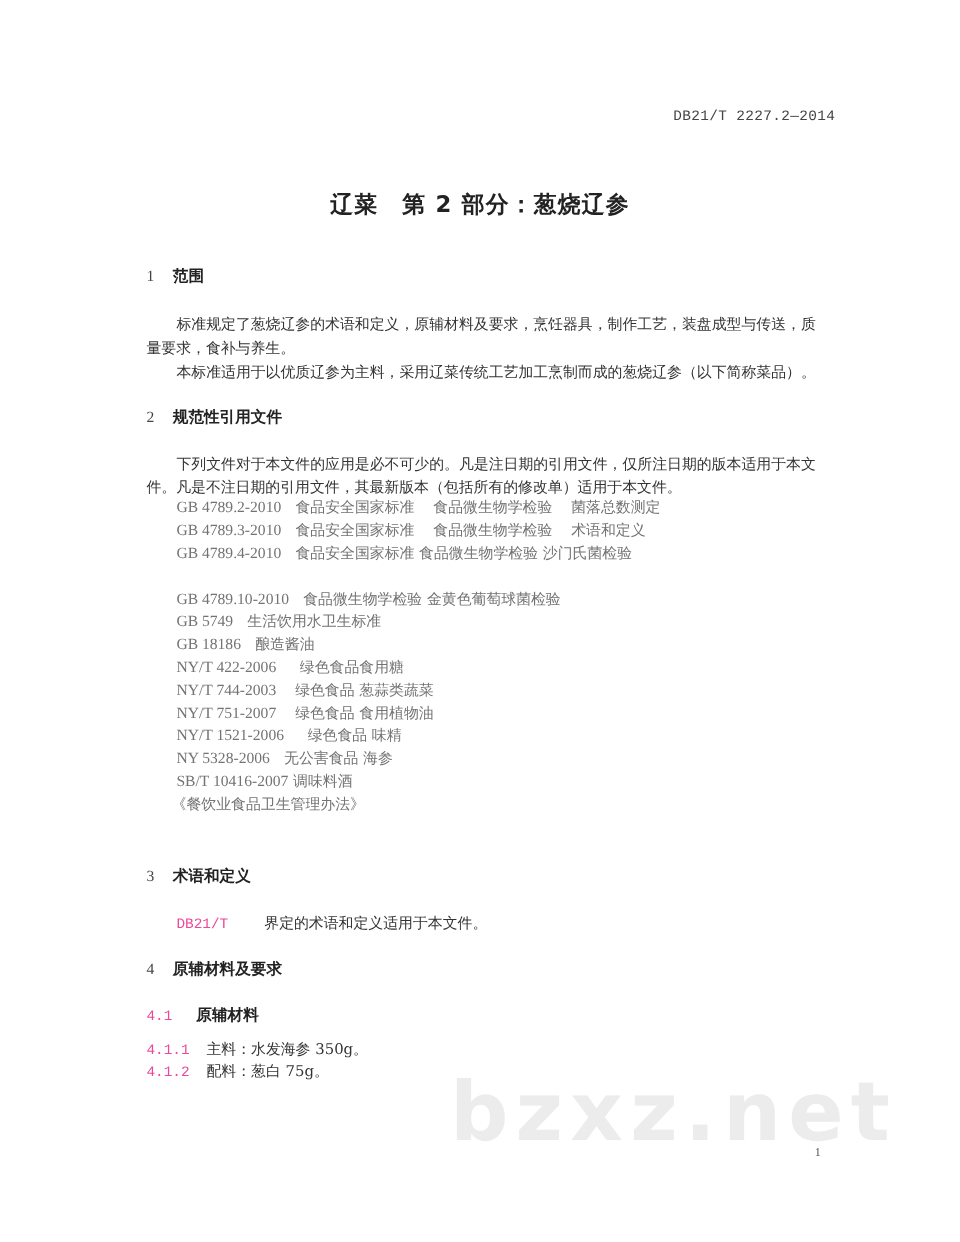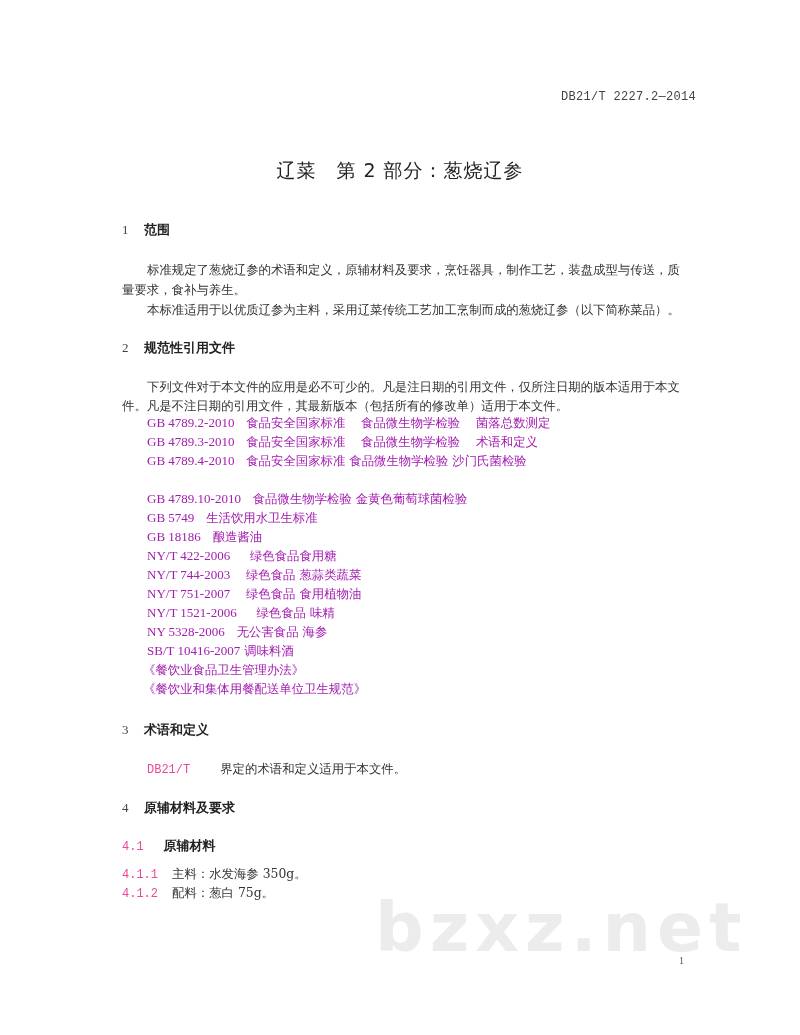--- a/index.html
+++ b/index.html
@@ -2,26 +2,26 @@
 <html><head>
 <meta charset="utf-8">
 <style>
   html, body { margin: 0; padding: 0; background: #ffffff; }
   body { width: 800px; height: 1035px; position: relative; overflow: hidden;
          font-family: "DejaVu Serif", serif; color: #333; }
   .page { position: absolute; left: 0; top: 0; width: 800px; height: 1035px; background: #fff; }
   .std-code { position: absolute; top: 90px; right: 104px; font-family: "Liberation Mono", monospace;
               font-size: 12px; color: #444; letter-spacing: 0.3px; }
   .title { position: absolute; top: 158px; left: 0; width: 800px; text-align: center;
-           font-family: "DejaVu Sans", sans-serif; font-size: 19px; font-weight: normal; color: #222; letter-spacing: 1px; }
+           font-family: "DejaVu Sans", sans-serif; font-size: 19px; font-weight: bold; color: #222; letter-spacing: 1px; }
   .title .sp { display: inline-block; width: 20px; }
   .h { position: absolute; left: 122px; font-family: "DejaVu Sans", sans-serif; font-size: 13px; font-weight: bold; color: #222; }
   .h .num { font-family: "Liberation Serif", serif; font-weight: normal; display: inline-block; width: 22px; color: #444; }
   .p { position: absolute; font-size: 12.4px; color: #333; line-height: 20px; }
-  .ref { position: absolute; left: 147px; font-size: 12.4px; color: #a21caf; white-space: pre; text-align: center; }
+  .ref { position: absolute; left: 147px; font-size: 12.4px; color: #737373; white-space: pre; text-align: center; }
   .ref .code { font-family: "Liberation Serif", serif; font-size: 13px; }
   .mono { font-family: "Liberation Mono", monospace; font-size: 12px; color: #ec4899; }
   .watermark { position: absolute; left: 375px; top: 888px; font-family: "DejaVu Sans", sans-serif;
                font-weight: bold; font-size: 68px; color: #ececec; letter-spacing: 6px; z-index: 0; }
   .fg { z-index: 1; }
   .pagenum { position: absolute; left: 679px; top: 955px; font-size: 10px; color: #555; font-family: "Liberation Serif", serif; }
 </style>
 </head>
 <body>
 
@@ -54,21 +54,20 @@
   <div class="ref fg" style="top:491px"><span class="code">GB 4789.10-2010</span><span>   食品微生物学检验 金黄色葡萄球菌检验</span></div>
   <div class="ref fg" style="top:510px"><span class="code">GB 5749</span><span>   生活饮用水卫生标准</span></div>
   <div class="ref fg" style="top:529px"><span class="code">GB 18186</span><span>   酿造酱油</span></div>
   <div class="ref fg" style="top:548px"><span class="code">NY/T 422-2006</span><span>     绿色食品食用糖</span></div>
   <div class="ref fg" style="top:567px"><span class="code">NY/T 744-2003</span><span>    绿色食品 葱蒜类蔬菜</span></div>
   <div class="ref fg" style="top:586px"><span class="code">NY/T 751-2007</span><span>    绿色食品 食用植物油</span></div>
   <div class="ref fg" style="top:605px"><span class="code">NY/T 1521-2006</span><span>     绿色食品 味精</span></div>
   <div class="ref fg" style="top:624px"><span class="code">NY 5328-2006</span><span>   无公害食品 海参</span></div>
   <div class="ref fg" style="top:643px"><span class="code">SB/T 10416-2007</span><span> 调味料酒</span></div>
   <div class="ref fg" style="top:662px; left:143px"><span class="code"></span><span>《餐饮业食品卫生管理办法》</span></div>
-  <div class="ref fg" style="top:681px; left:143px"><span class="code"></span><span>《餐饮业和集体用餐配送单位卫生规范》</span></div>
 
   <div class="h fg" style="top:721px">
     <span class="num">3</span><span>术语和定义</span>
   </div>
   <div class="p fg" style="top:759px; left:147px">
     <span class="mono">DB21/T</span><span style="display:inline-block;width:30px"></span><span>界定的术语和定义适用于本文件。</span>
   </div>
 
   <div class="h fg" style="top:799px">
     <span class="num">4</span><span>原辅材料及要求</span>

